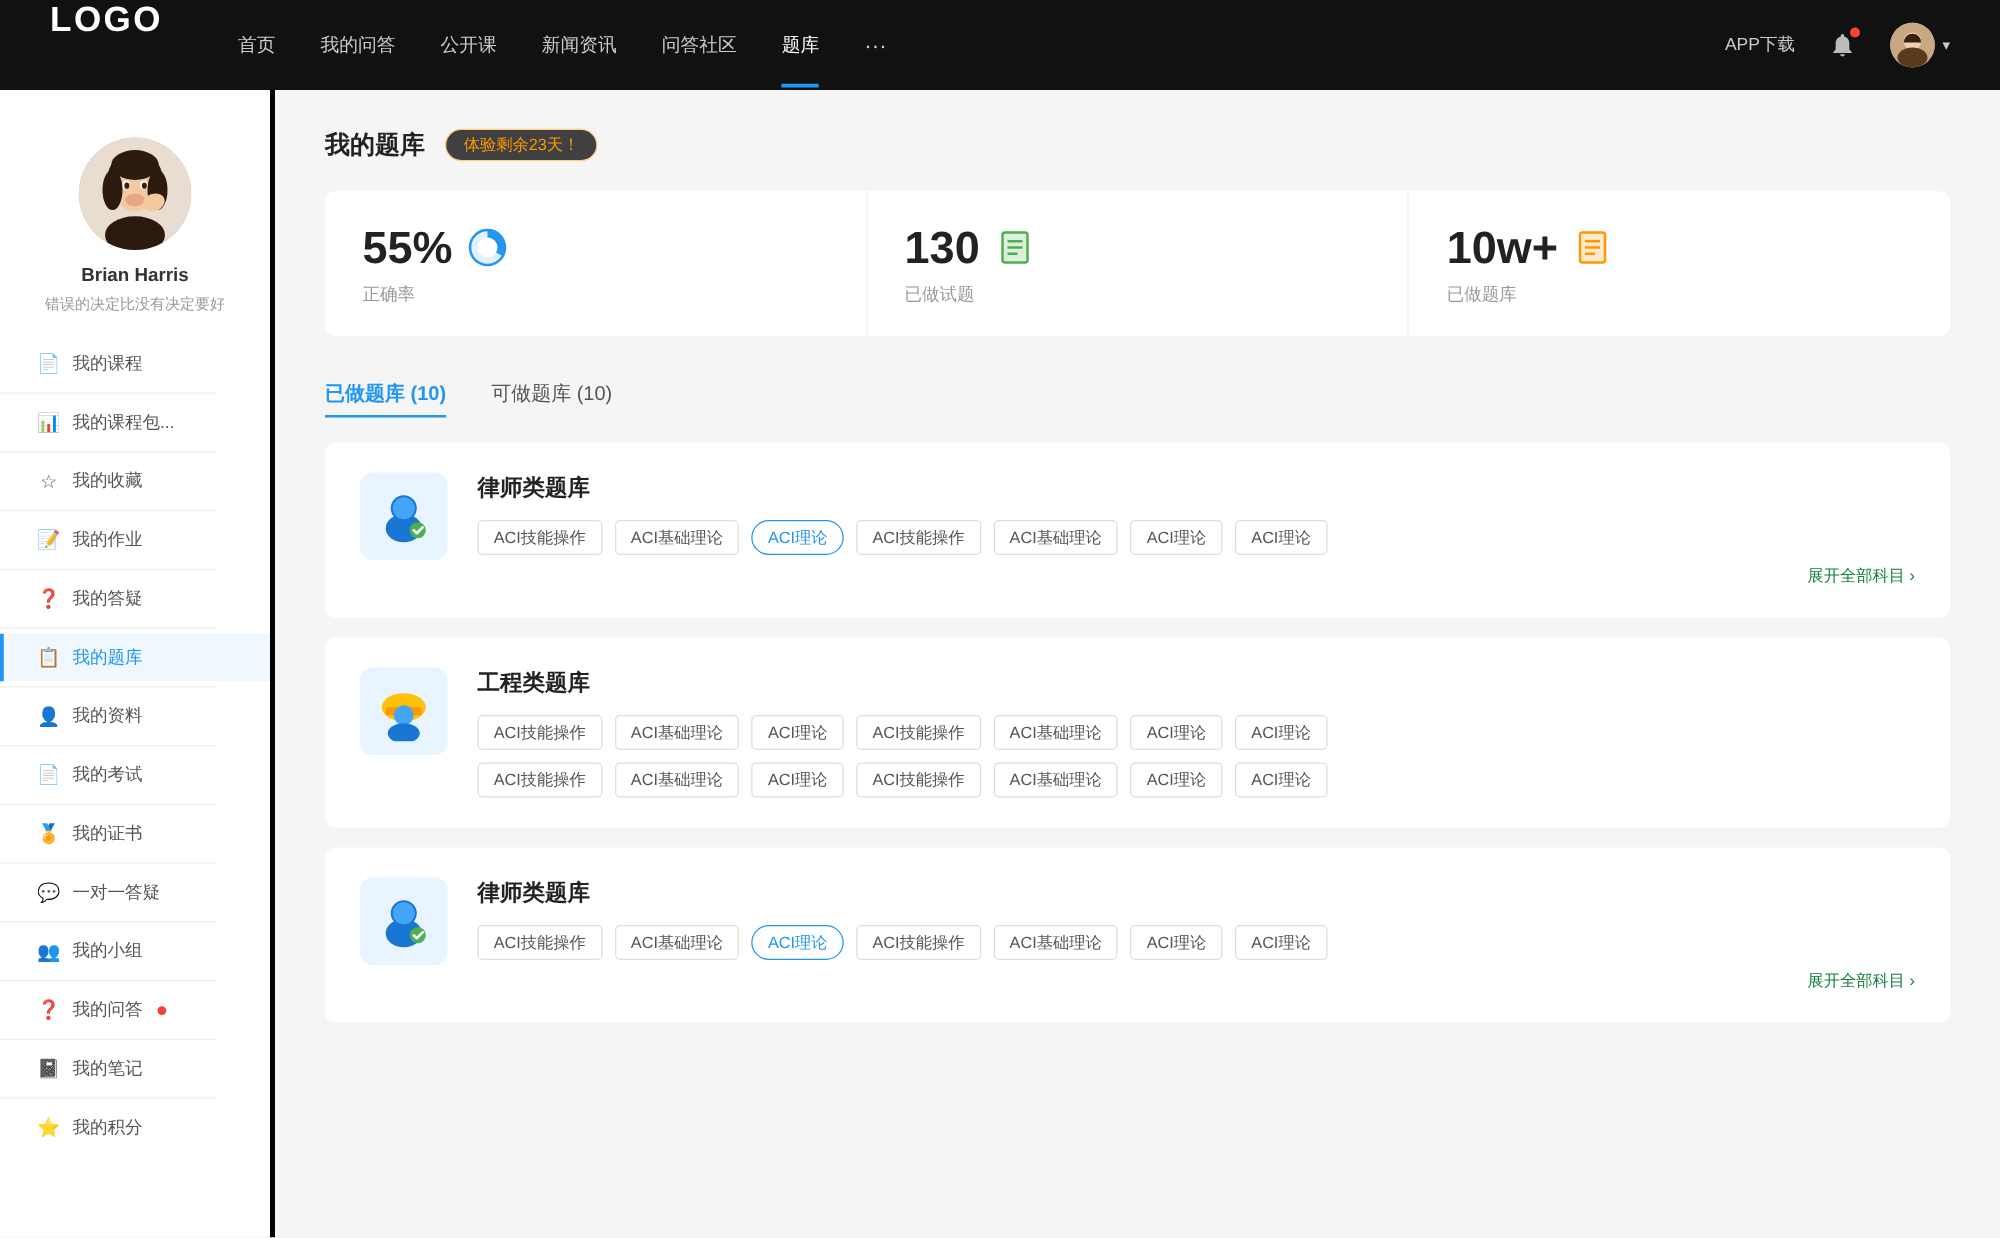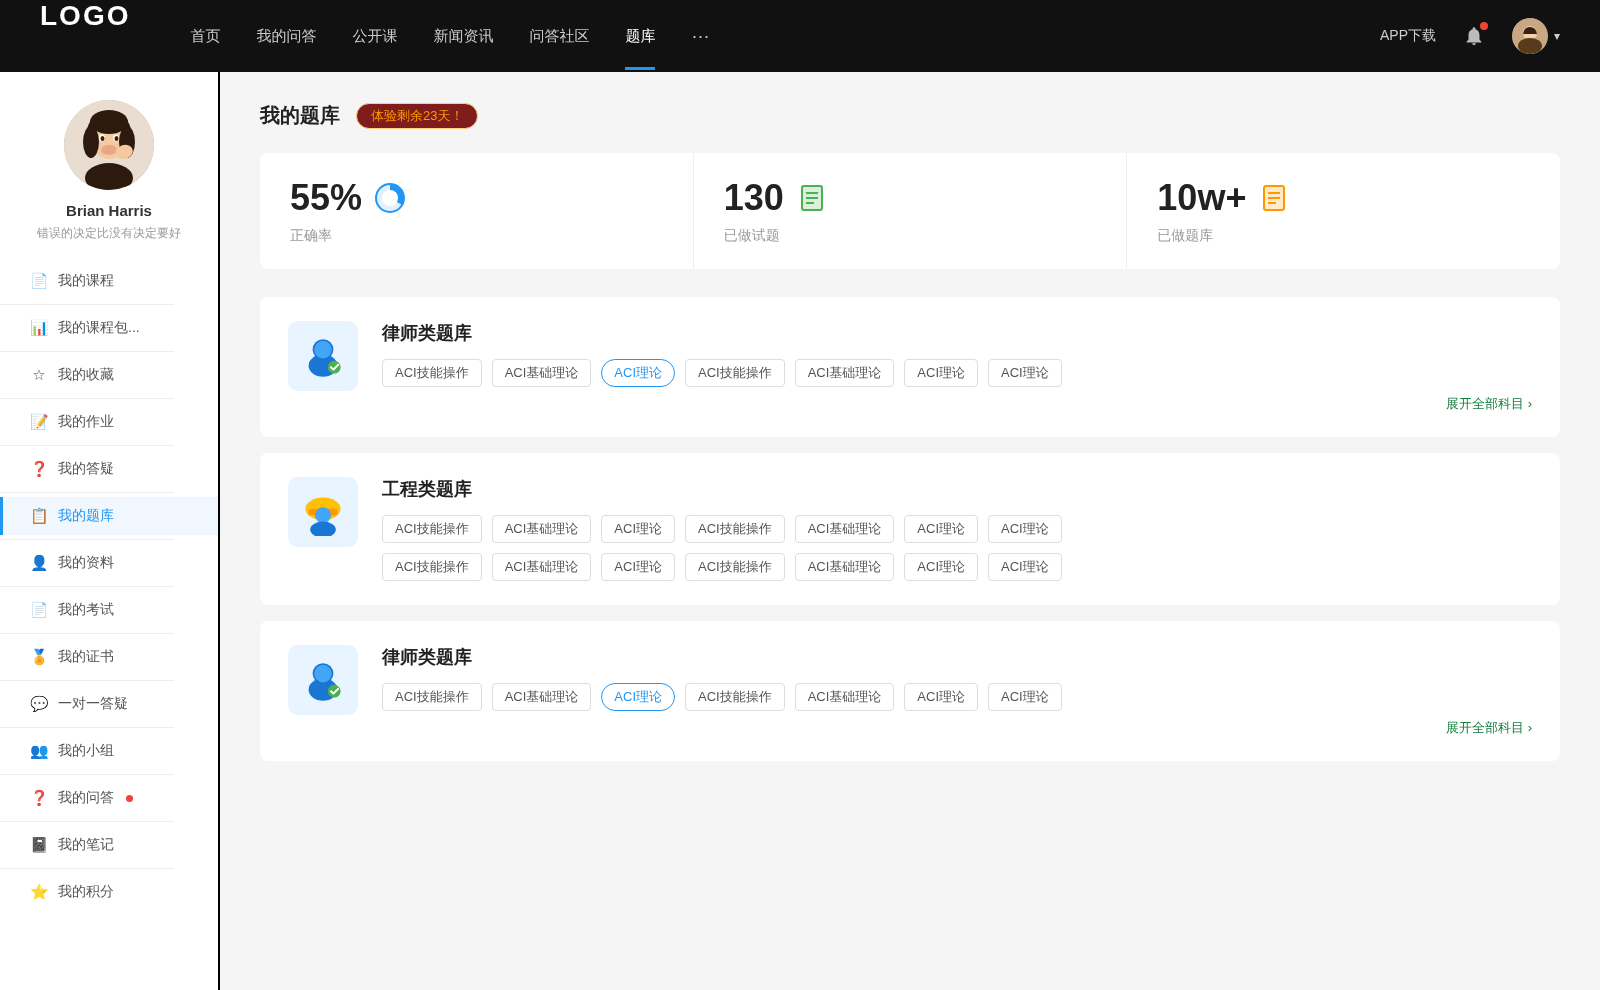--- a/index.html
+++ b/index.html
@@ -81,25 +81,25 @@
     
     .main-layout {
       display: flex;
       min-height: calc(100vh - 72px);
     }
 
     
     .sidebar {
       width: 220px;
       background: #fff;
-      padding: 28px 0 20px;
+      padding: 38px 0 20px;
       display: flex;
       flex-direction: column;
       align-items: center;
-      border-right: 2px solid #000000;
+      border-right: 4px solid #000000;
       flex-shrink: 0;
     }
     .profile-avatar-placeholder {
       width: 90px; height: 90px; border-radius: 50%;
       background: linear-gradient(135deg, #d4c5b0, #c0a890);
       margin-bottom: 12px;
       display: flex; align-items: center; justify-content: center;
       font-size: 40px; color: #888;
       overflow: hidden;
       position: relative;
@@ -145,21 +145,21 @@
     }
 
     
     .page-title-row {
       display: flex; align-items: center; gap: 16px; margin-bottom: 24px;
     }
     .page-title {
       font-size: 20px; font-weight: 600; color: #222;
     }
     .trial-badge {
-      background: #7f1d1d;
+      background: #404040;
       color: #ff9800;
       border: 1px solid #ffcc80;
       border-radius: 20px;
       padding: 3px 14px;
       font-size: 13px;
     }
 
     
     .stats-row {
       display: flex; gap: 0;
@@ -449,20 +449,24 @@
               <line x1="10" y1="16" x2="22" y2="16" stroke="#ff9800" stroke-width="2"></line>
               <line x1="10" y1="21" x2="18" y2="21" stroke="#ff9800" stroke-width="2"></line>
             </svg>
           </div>
         </div>
         <span class="stat-label">已做题库</span>
       </div>
 
     </div>
 
+    <div class="tabs-row">
+      <div class="tab-item active">已做题库 (10)</div>
+      <div class="tab-item">可做题库 (10)</div>
+    </div>
 
     <div class="bank-card">
       <div class="bank-icon-wrap">
         <svg viewBox="0 0 60 60">
 
           <ellipse cx="30" cy="42" rx="18" ry="14" fill="#1976d2"></ellipse>
 
           <circle cx="30" cy="22" r="13" fill="#1976d2"></circle>
 
           <circle cx="30" cy="22" r="11" fill="#42a5f5"></circle>

